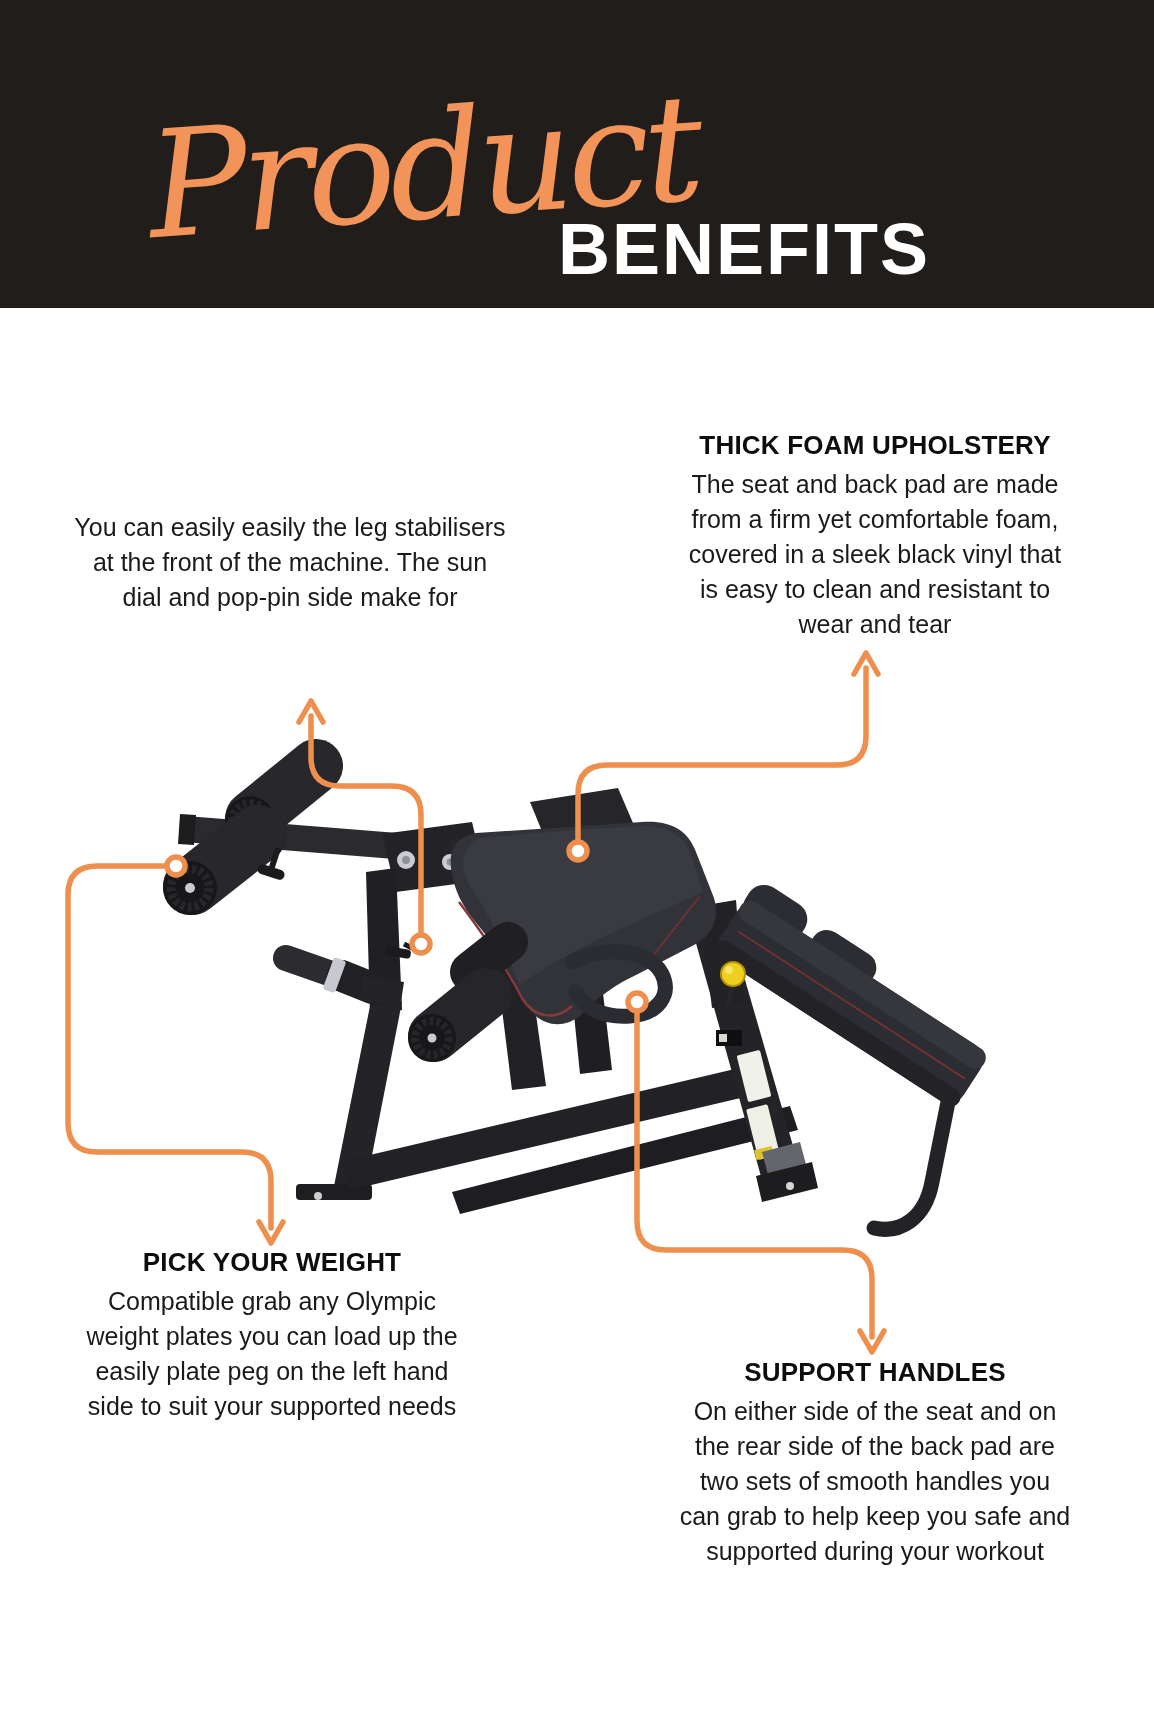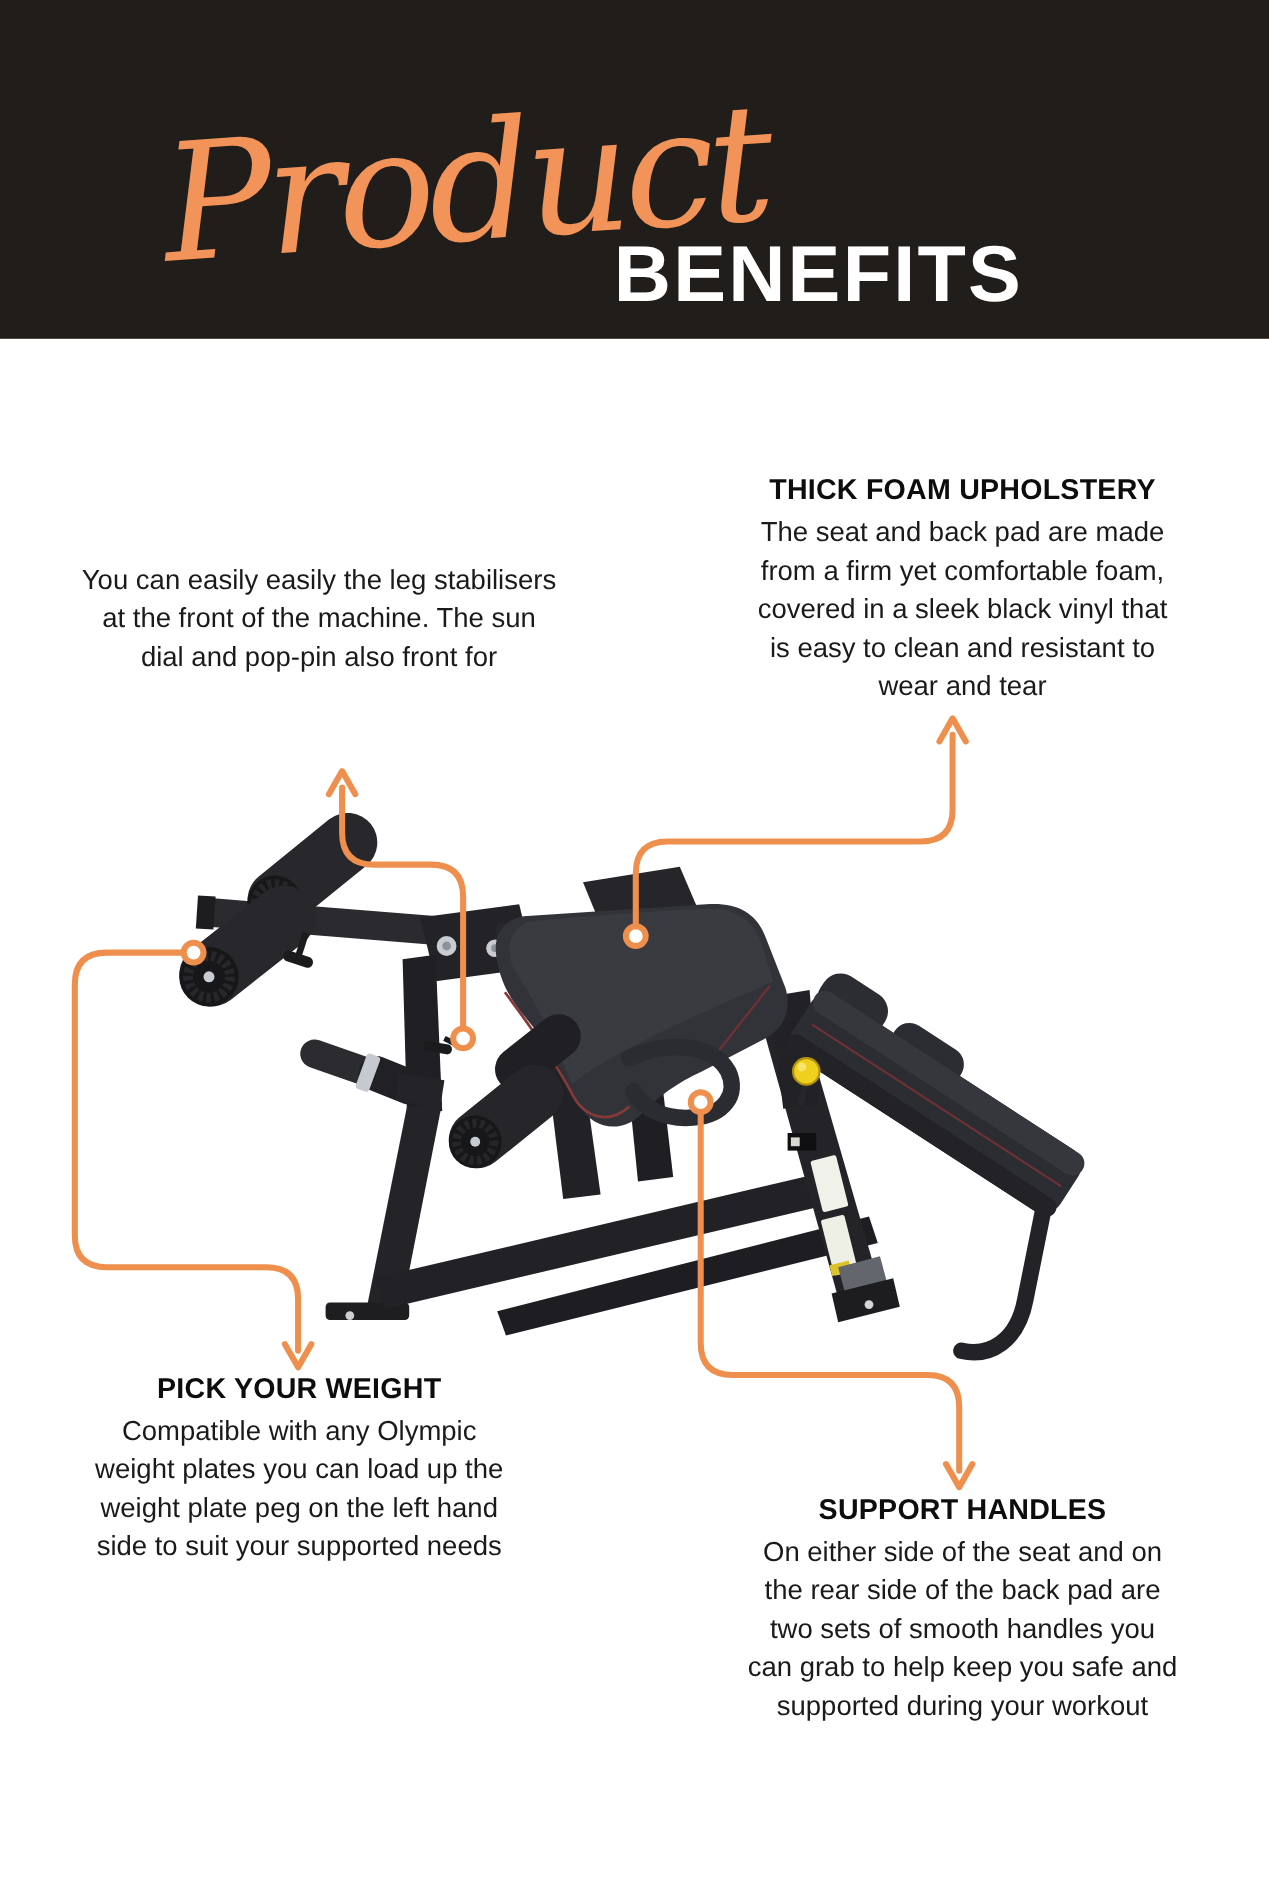--- a/index.html
+++ b/index.html
@@ -48,41 +48,41 @@
     <svg width="1154" height="308" viewBox="0 0 1154 308">
       <text x="425" y="218" text-anchor="middle" font-family="'DejaVu Serif', serif" font-style="italic" font-size="148" letter-spacing="-6" fill="#f29459" transform="rotate(-4 425 200)">Product</text>
       <text x="744" y="274" text-anchor="middle" font-family="'Liberation Sans', sans-serif" font-weight="bold" font-size="72" letter-spacing="2" fill="#ffffff">BENEFITS</text>
     </svg>
   </div>
 
   <section class="benefit" style="left:30px;top:510px;width:520px">
     <div class="body">
         <div class="line">You can easily easily the leg stabilisers</div>
         <div class="line">at the front of the machine. The sun</div>
-        <div class="line">dial and pop-pin also front for</div>
+        <div class="line">dial and pop-pin side make for</div>
       </div>
   </section>
 
   <section class="benefit" style="left:585px;top:431px;width:580px">
     <h2>THICK FOAM UPHOLSTERY</h2>
     <div class="body">
         <div class="line">The seat and back pad are made</div>
         <div class="line">from a firm yet comfortable foam,</div>
         <div class="line">covered in a sleek black vinyl that</div>
         <div class="line">is easy to clean and resistant to</div>
         <div class="line">wear and tear</div>
       </div>
   </section>
 
   <section class="benefit" style="left:12px;top:1248px;width:520px">
     <h2>PICK YOUR WEIGHT</h2>
     <div class="body">
-        <div class="line">Compatible with any Olympic</div>
+        <div class="line">Compatible grab any Olympic</div>
         <div class="line">weight plates you can load up the</div>
-        <div class="line">weight plate peg on the left hand</div>
+        <div class="line">easily plate peg on the left hand</div>
         <div class="line">side to suit your supported needs</div>
       </div>
   </section>
 
   <section class="benefit" style="left:585px;top:1358px;width:580px">
     <h2>SUPPORT HANDLES</h2>
     <div class="body">
         <div class="line">On either side of the seat and on</div>
         <div class="line">the rear side of the back pad are</div>
         <div class="line">two sets of smooth handles you</div>

